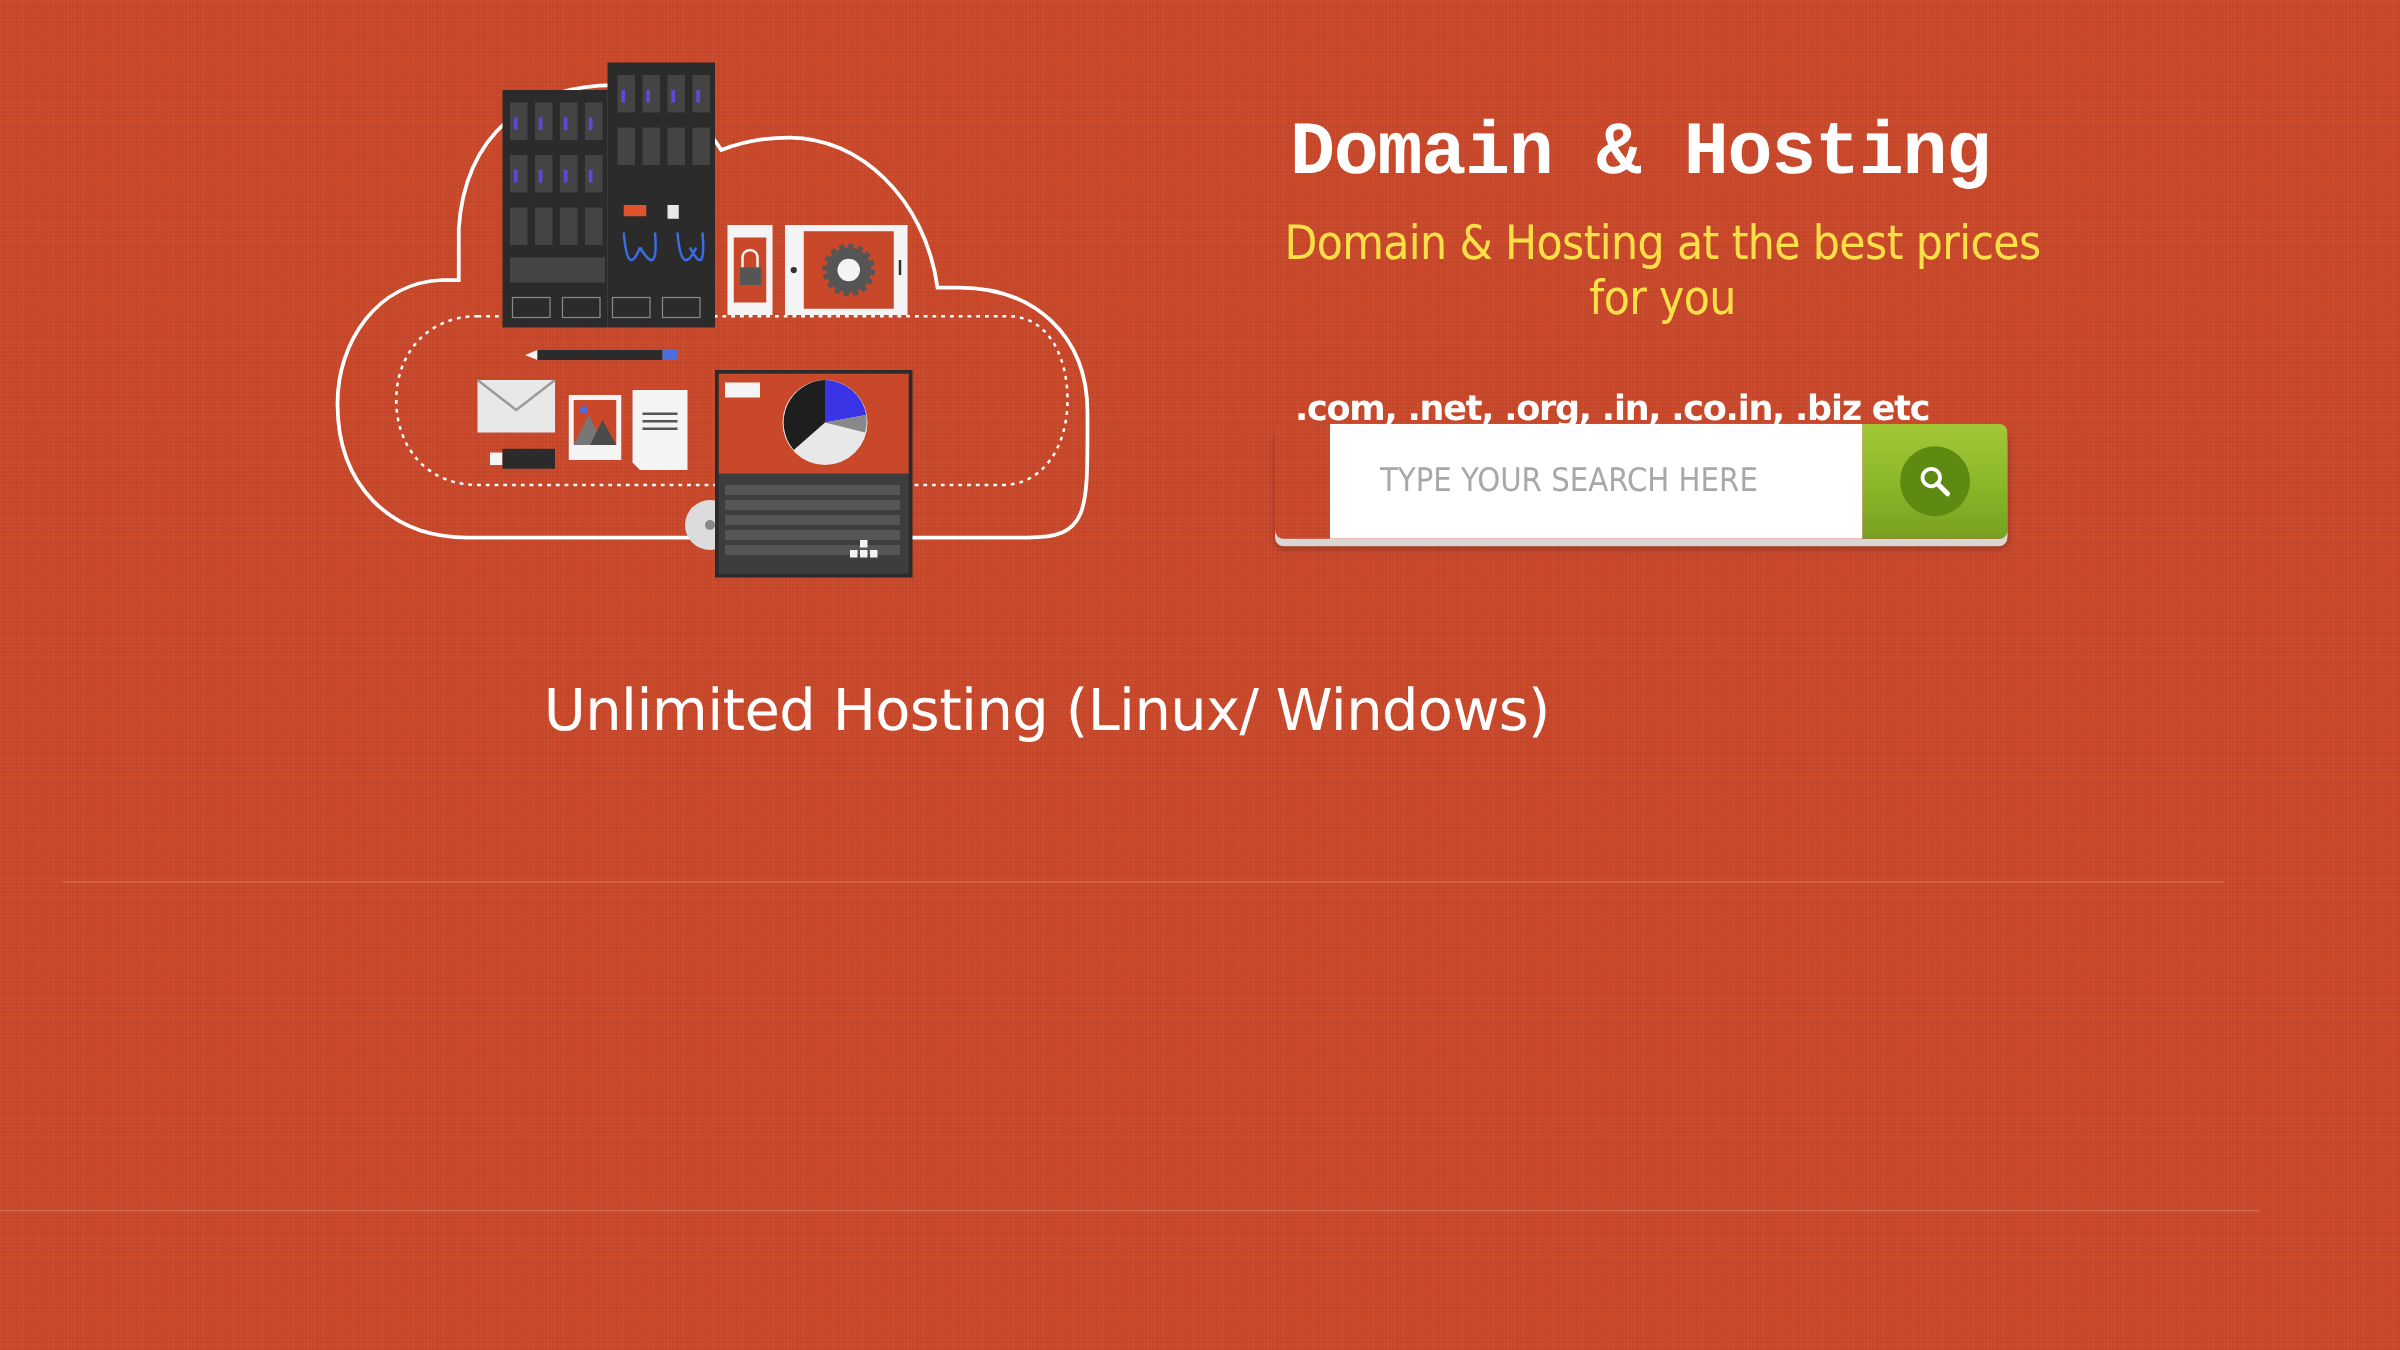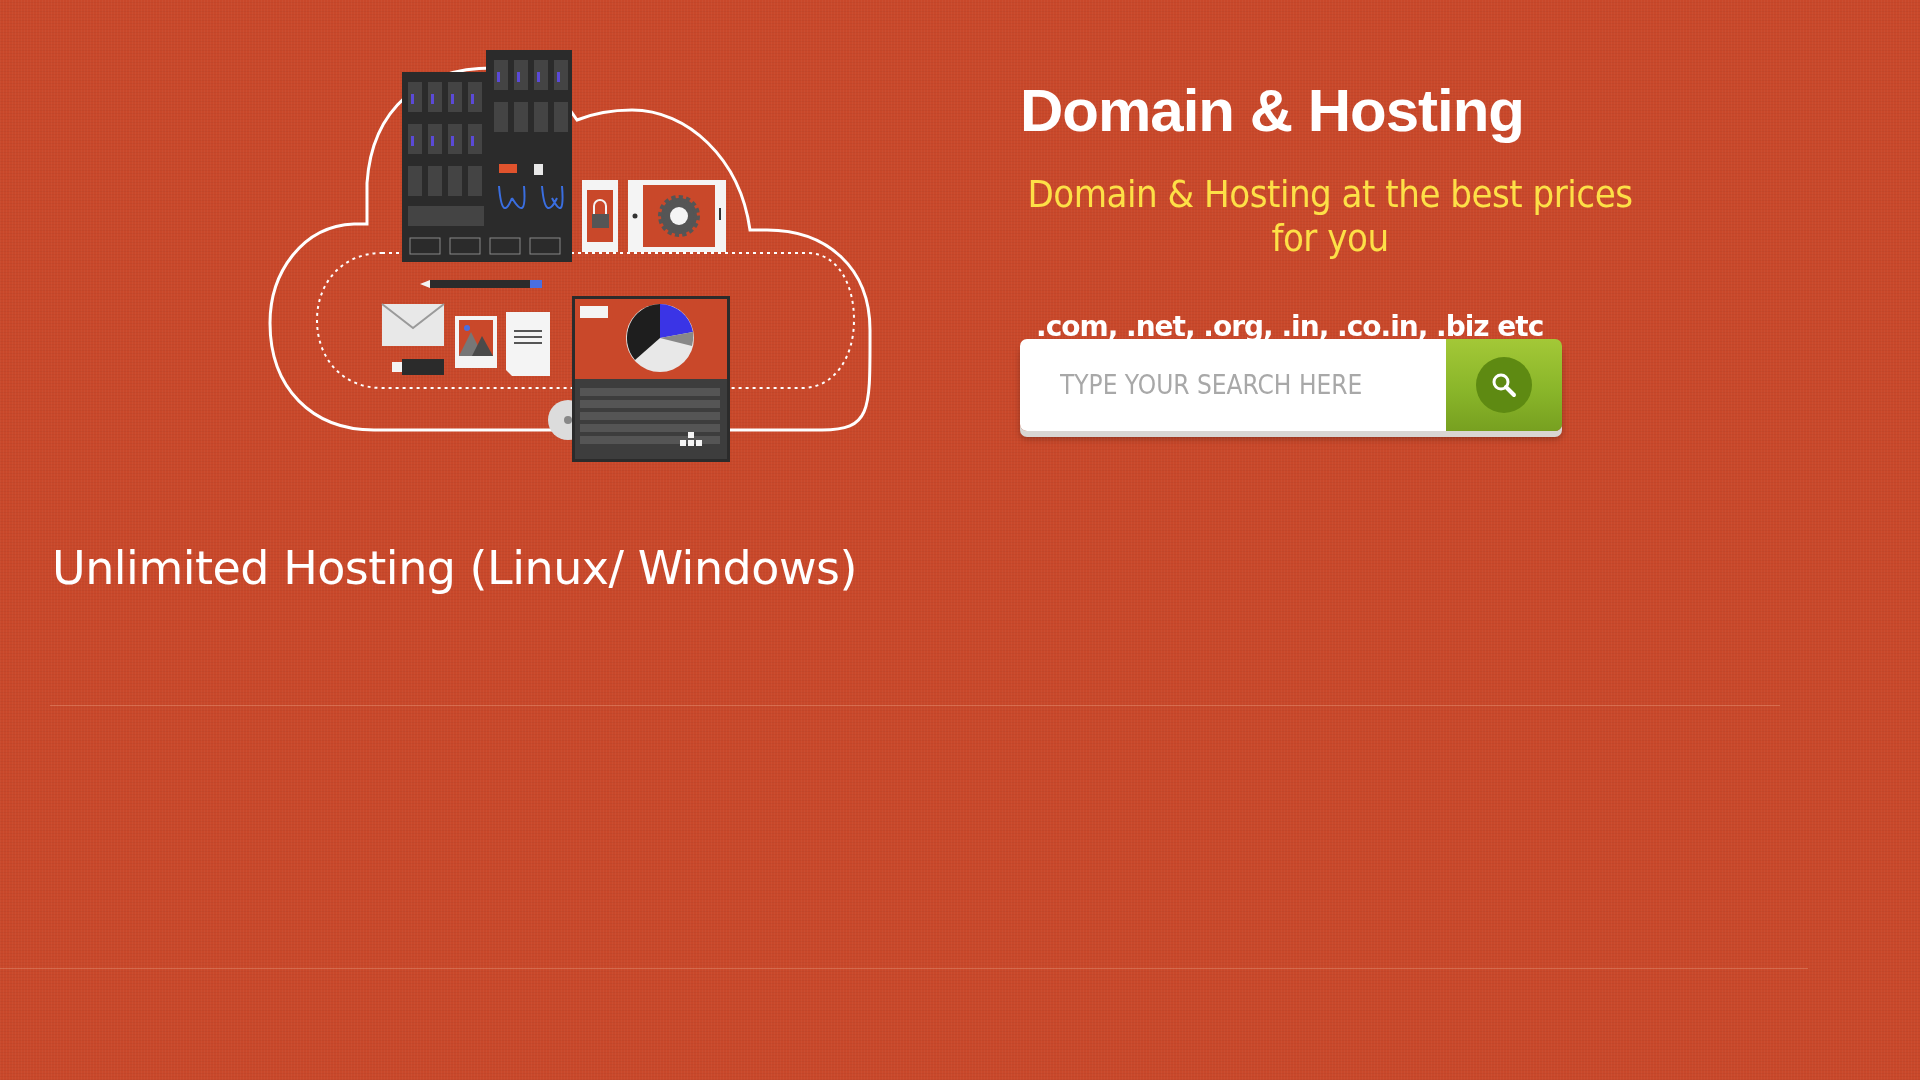--- a/index.html
+++ b/index.html
@@ -6,60 +6,61 @@
     body {
       width:1920px; height:1080px; overflow:hidden; position:relative;
       background-color:#c9482a;
       background-image:
         repeating-linear-gradient(0deg, rgba(0,0,0,0.035) 0 1px, transparent 1px 3px),
         repeating-linear-gradient(90deg, rgba(255,255,255,0.03) 0 1px, transparent 1px 3px);
       font-family:"Liberation Sans", sans-serif;
     }
     .hero-illustration { position:absolute; left:262px; top:48px; width:610px; height:420px; }
     .hero-title {
-      position:absolute; left:1020px; top:70px; margin:0;
-      font-family:Liberation Sans, sans-serif; font-weight:bold;
+      position:absolute; left:1020px; top:70px; margin:12px;
+      font-family:Liberation Mono, monospace; font-weight:bold;
       font-size:60px; color:#ffffff; letter-spacing:-1px; line-height:82px;
     }
     .hero-subtitle {
       position:absolute; left:1020px; top:172px; width:620px; margin:0;
       font-family:"DejaVu Sans", sans-serif; font-weight:normal;
       font-size:38px; line-height:44px; color:#fde047; letter-spacing:-0.5px;
       font-stretch:condensed;
       text-align:center;
     }
     .tld-list {
       position:absolute; left:1020px; top:290px; margin:16px;
       font-family:"DejaVu Sans", sans-serif; font-weight:bold;
       font-size:28px; color:#ffffff; letter-spacing:-1px; line-height:42px;
     }
     .search-bar {
       position:absolute; left:1020px; top:339px; width:542px; height:92px;
       border-radius:7px; display:flex; overflow:hidden;
       box-shadow:0 6px 0 #d9d6d3, 0 8px 6px rgba(0,0,0,0.25);
+      padding-left:44px;
     }
     .search-input {
       flex:1; border:none; outline:none; background:#ffffff;
       padding:0 0 0 40px; height:92px; box-sizing:border-box;
       font-family:"DejaVu Sans", sans-serif; font-size:26px; color:#555;
       font-stretch:condensed;
     }
     .search-input::placeholder { color:#a8a8a8; }
     .search-button {
       width:116px; height:92px; border:none; cursor:pointer;
       background:linear-gradient(180deg,#a3c837 0%,#8ab62a 55%,#77a020 100%);
       display:flex; align-items:center; justify-content:center; padding:0;
     }
     .search-button .circle {
       width:56px; height:56px; border-radius:50%; background:#5e8a12;
       display:flex; align-items:center; justify-content:center;
     }
     .tagline {
       position:absolute; left:0; width:1571px; top:536px; margin:0;
-      padding-right:0;
+      text-align:center; padding-right:0;
       font-family:"DejaVu Sans", sans-serif; font-weight:normal;
       font-size:46px; color:#ffffff; line-height:64px; letter-spacing:-0.5px;
     }
     .tagline span { position:relative; left:52px; }
     .divider { position:absolute; height:1px; background:rgba(255,200,170,0.28); }
   </style>
 </head>
 <body>
 
 <svg class="hero-illustration" viewBox="0 0 610 420" xmlns="http://www.w3.org/2000/svg">

